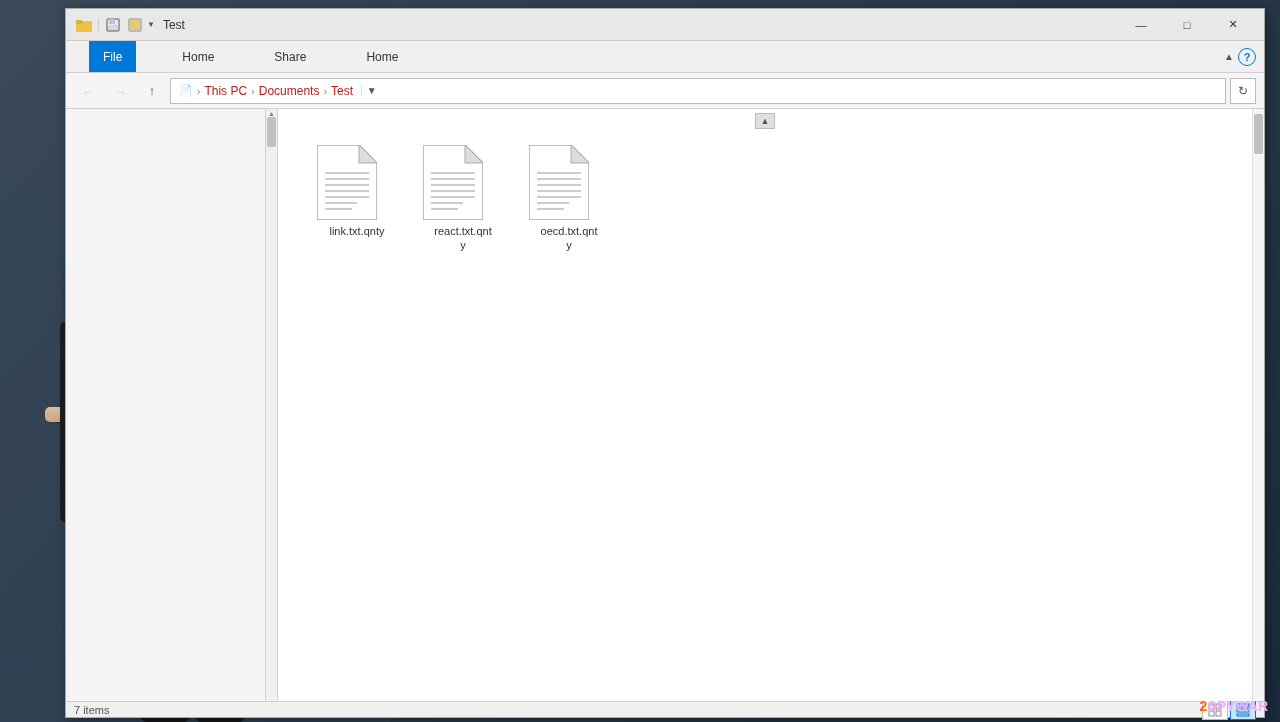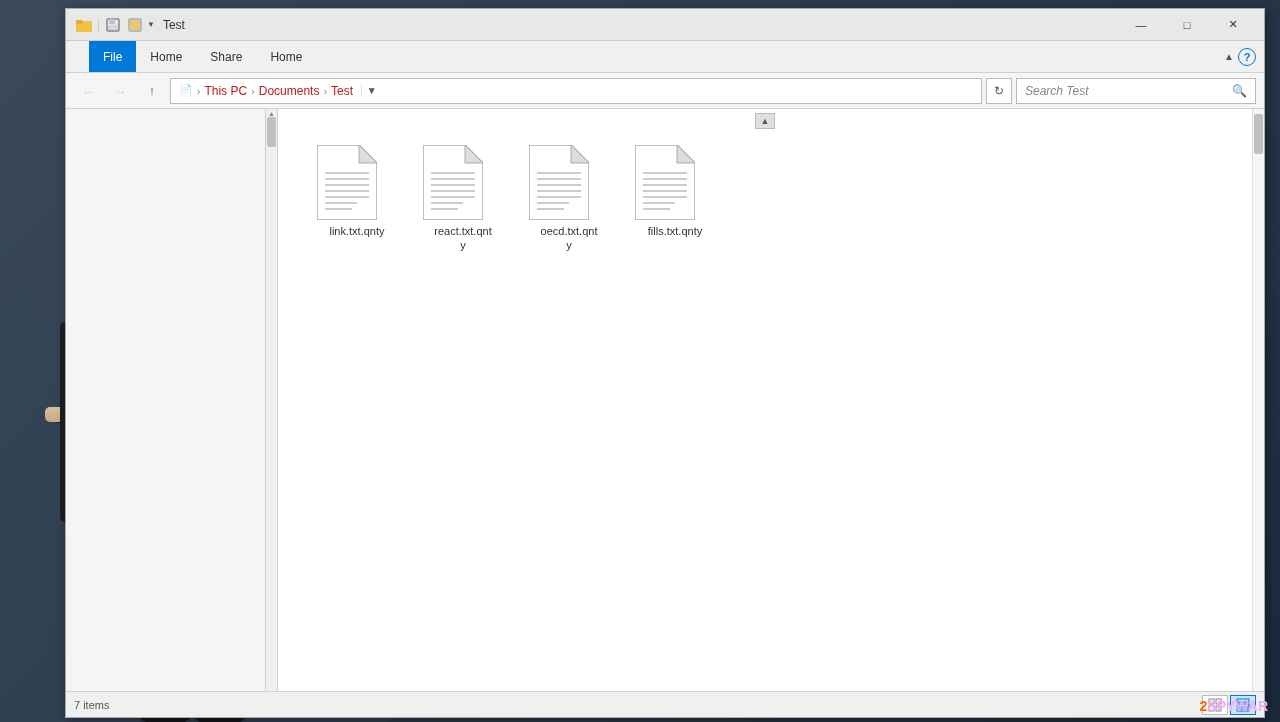--- a/index.html
+++ b/index.html
@@ -141,20 +141,21 @@
       margin-left: 23px;
     }
 
     .menu-item {
       padding: 0 14px;
       display: flex;
       align-items: center;
       font-size: 12px;
       color: #333;
       cursor: pointer;
+      margin-left: 32px;
     }
 
     .menu-bar-right {
       margin-left: auto;
       display: flex;
       align-items: center;
       padding-right: 8px;
       gap: 4px;
     }
 
@@ -355,21 +356,21 @@
       color: #333;
       text-align: center;
       margin-top: 4px;
       word-break: break-all;
       line-height: 1.3;
       padding-left: 20px;
     }
 
     
     .status-bar {
-      height: 26px;
+      height: 16px;
       background: #f0f0f0;
       border-top: 1px solid #d0d0d0;
       display: flex;
       align-items: center;
       padding: 0 8px;
       font-size: 11px;
       color: #555;
       flex-shrink: 0;
     }
 
@@ -618,24 +619,20 @@
       <span class="address-separator">📄</span>
       <span class="address-separator">›</span>
       <span class="address-crumb">This PC</span>
       <span class="address-separator">›</span>
       <span class="address-crumb">Documents</span>
       <span class="address-separator">›</span>
       <span class="address-crumb">Test</span>
       <div class="address-dropdown">▼</div>
     </div>
     <div class="address-refresh">↻</div>
-    <div class="search-box">
-      <input type="text" value="Search Test" style="color: rgb(136, 136, 136); font-style: italic;" placeholder="Search Test">
-      <span class="search-icon-btn">🔍</span>
-    </div>
   </div>
 
   <div class="content-area">
 
     <div class="nav-pane">
       
     </div>
 
     <div style="width:12px; background:#f0f0f0; border-right:1px solid #d0d0d0; position:relative;">
       <div style="position:absolute; top:8px; left:1px; right:1px; height:30px; background:#c0c0c0; border-radius:2px;"></div>
@@ -695,36 +692,20 @@
               <line x1="8" y1="46" x2="52" y2="46" stroke="#bbb" stroke-width="1.5"></line>
               <line x1="8" y1="52" x2="52" y2="52" stroke="#bbb" stroke-width="1.5"></line>
               <line x1="8" y1="58" x2="40" y2="58" stroke="#bbb" stroke-width="1.5"></line>
               <line x1="8" y1="64" x2="35" y2="64" stroke="#bbb" stroke-width="1.5"></line>
             </svg>
           </div>
           <div class="file-name">oecd.txt.qnty</div>
         </div>
 
 
-        <div class="file-item">
-          <div class="file-icon-small">
-            <svg viewBox="0 0 60 75" xmlns="http://www.w3.org/2000/svg">
-              <polygon points="0,0 42,0 60,18 60,75 0,75" fill="white" stroke="#aaa" stroke-width="1.5"></polygon>
-              <polygon points="42,0 42,18 60,18" fill="#ddd" stroke="#aaa" stroke-width="1"></polygon>
-              <line x1="8" y1="28" x2="52" y2="28" stroke="#bbb" stroke-width="1.5"></line>
-              <line x1="8" y1="34" x2="52" y2="34" stroke="#bbb" stroke-width="1.5"></line>
-              <line x1="8" y1="40" x2="52" y2="40" stroke="#bbb" stroke-width="1.5"></line>
-              <line x1="8" y1="46" x2="52" y2="46" stroke="#bbb" stroke-width="1.5"></line>
-              <line x1="8" y1="52" x2="52" y2="52" stroke="#bbb" stroke-width="1.5"></line>
-              <line x1="8" y1="58" x2="40" y2="58" stroke="#bbb" stroke-width="1.5"></line>
-              <line x1="8" y1="64" x2="35" y2="64" stroke="#bbb" stroke-width="1.5"></line>
-            </svg>
-          </div>
-          <div class="file-name">fills.txt.qnty</div>
-        </div>
 
       </div>
     </div>
 
     <div class="file-area-scroll">
       <div class="scrollbar-thumb-v"></div>
     </div>
 
   </div>
 

